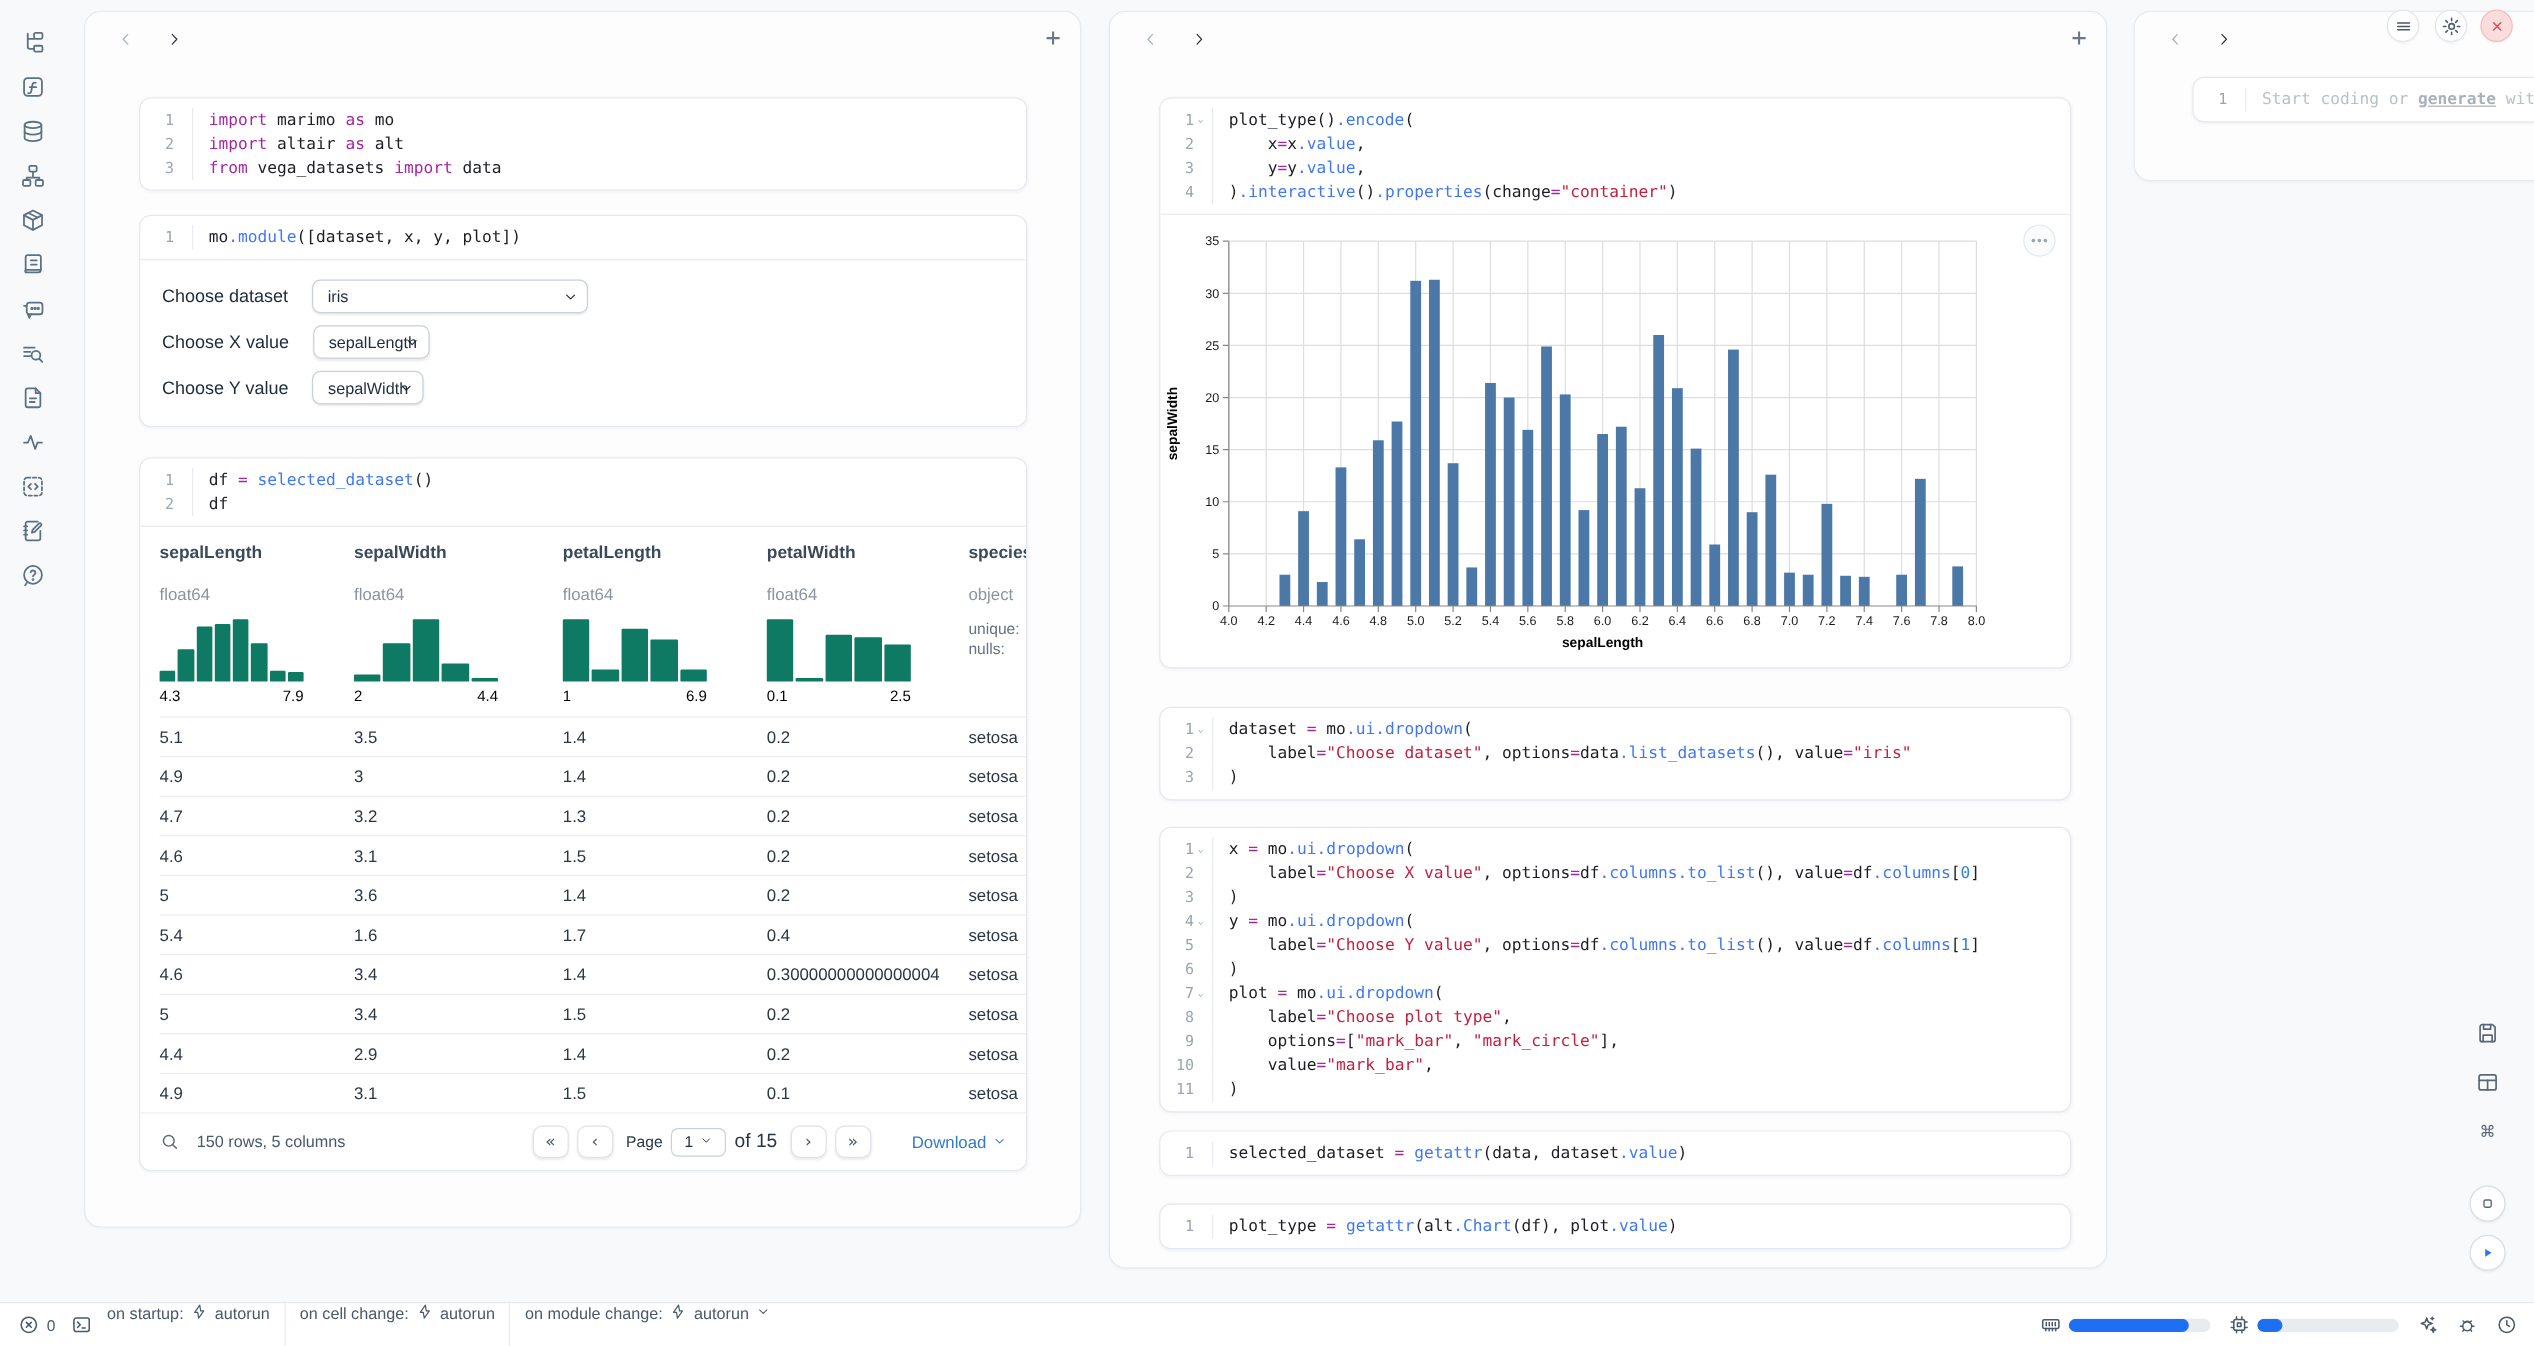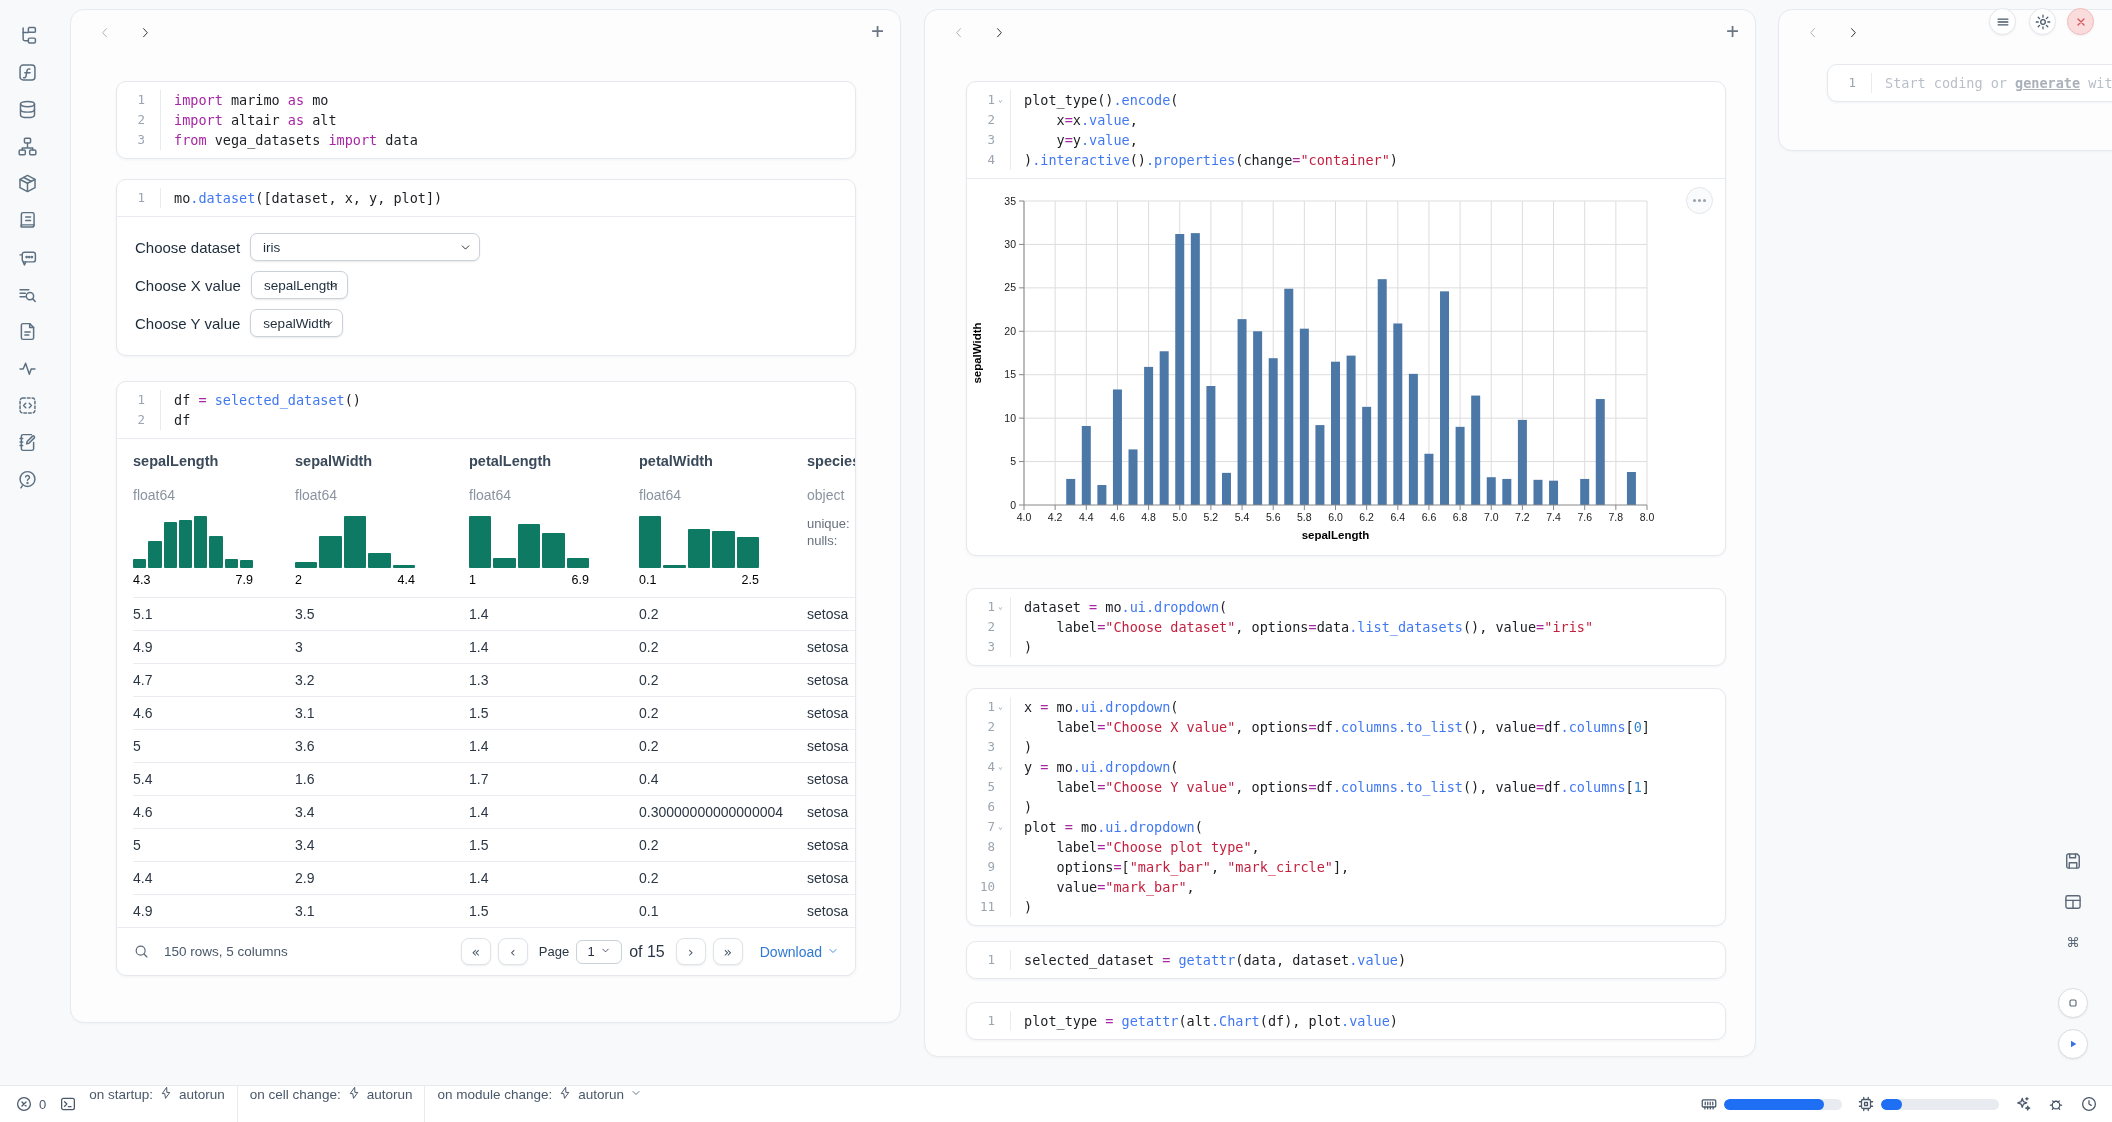--- a/index.html
+++ b/index.html
@@ -47,21 +47,21 @@
   .tk-kw{color:#a626a4}
   .tk-o{color:#a626a4}
   .tk-fn{color:#4078f2}
   .tk-s{color:#c41f3e}
   .tk-num{color:#2f86d2}
   .tk-x{color:#1c1e23}
   .out-divider{border-top:1px solid #e8ebef}
 
   
   .dd-stack{padding:16px 0 18px 18px;display:flex;flex-direction:column;gap:10px}
-  .dd-row{display:flex;align-items:center;gap:10px}
+  .dd-row{display:flex;align-items:center;gap:20px}
   .dd-label{font-size:15px;color:#1d2b3a}
   .select{position:relative;height:28px;background:#fff;border:1px solid #c9d1d9;border-radius:7px;box-shadow:0 1px 2px rgba(0,0,0,.09);display:flex;align-items:center;padding:0 26px 0 12px;font-size:13.5px;color:#1f2d3d;cursor:pointer}
   .select .chev{position:absolute;right:7px;top:7px;width:13px;height:13px;color:#222}
   .select .chev svg{width:13px;height:13px}
 
   
   .dtable{overflow:hidden;font-size:14px}
   .dgrid{display:grid;grid-template-columns:162px 174px 170px 168px 1fr;margin-left:16px}
   .dhead{padding-top:14px;padding-bottom:10px}
   .hname{font-weight:bold;font-size:14.5px;color:#3b4a5a}
@@ -75,21 +75,21 @@
   .tfoot{border-top:1px solid #e9edf1;height:48px;display:flex;align-items:center;padding:0 16px;gap:8px}
   .tf-search{width:17px;height:17px;color:#5b6878;cursor:pointer}
   .tf-search svg{width:17px;height:17px}
   .tf-summary{font-size:13.5px;color:#49586a;margin-left:6px}
   .tf-right{margin-left:auto;display:flex;align-items:center;gap:7px}
   .pgbtn{width:30px;height:27px;background:#fff;border:1px solid #dfe4e9;border-radius:8px;box-shadow:0 1px 2px rgba(0,0,0,.08);color:#4a5868;font-size:14px;display:flex;align-items:center;justify-content:center;cursor:pointer;font-family:"DejaVu Sans",sans-serif}
   .pg-label{font-size:13px;color:#2b3644;margin-left:4px}
   .pg-select{height:24px;min-width:46px;border:1px solid #c9d1d9;border-radius:6px;display:flex;align-items:center;justify-content:center;gap:5px;font-size:13px;color:#1f2d3d;cursor:pointer;padding:0 6px;background:#fff}
   .pg-select svg{width:11px;height:11px}
   .pg-of{font-size:16px;color:#2b3644;margin-right:4px}
-  .download{display:flex;align-items:center;gap:5px;color:#2f7ad1;font-size:14px;cursor:pointer;margin-left:10px}
+  .download{display:flex;align-items:center;gap:5px;color:#2f7ad1;font-size:14px;cursor:pointer;margin-left:27px}
   .download svg{width:12px;height:12px}
 
   
   .chart-wrap{position:relative;padding:8px 0 4px 0}
   .dots-btn{position:absolute;top:8px;right:12px;width:27px;height:27px;border-radius:50%;background:#fafbfc;border:1px solid #e2e6ea;color:#9aa4ae;display:flex;align-items:center;justify-content:center;gap:2px;cursor:pointer}
   .dots-btn i{width:3px;height:3px;border-radius:50%;background:#9aa4ae}
 
   
   .ph{color:#b8bfc8}
   .ph-link{text-decoration:underline;cursor:pointer;color:#a9b1bb;font-weight:bold}
@@ -270,21 +270,21 @@
         </div>
       </div>
     <div id="mount-vstack">
         <div class="cell cell-vstack">
           <div class="code-area">
             <div class="cl">
               <span class="ln">
                 <span class="lnn">1</span>
                 <span class="fold"></span>
               </span>
-              <span class="cd"><span class="tk-x">mo</span><span class="tk-fn">.dataset</span><span class="tk-x">([dataset, x, y, plot])</span></span>
+              <span class="cd"><span class="tk-x">mo</span><span class="tk-fn">.module</span><span class="tk-x">([dataset, x, y, plot])</span></span>
             </div>
           </div>
           <div class="out-divider"></div>
           <div class="dd-stack">
             <div class="dd-row">
               <span class="dd-label">Choose dataset</span>
               <div class="select" style="width: 230px;">
                 <span>iris</span>
                 <span class="chev"><svg viewBox="0 0 24 24" fill="none" stroke="currentColor" stroke-width="1.7" stroke-linecap="round" stroke-linejoin="round">
                     <path d="m6 9 6 6 6-6"></path>

